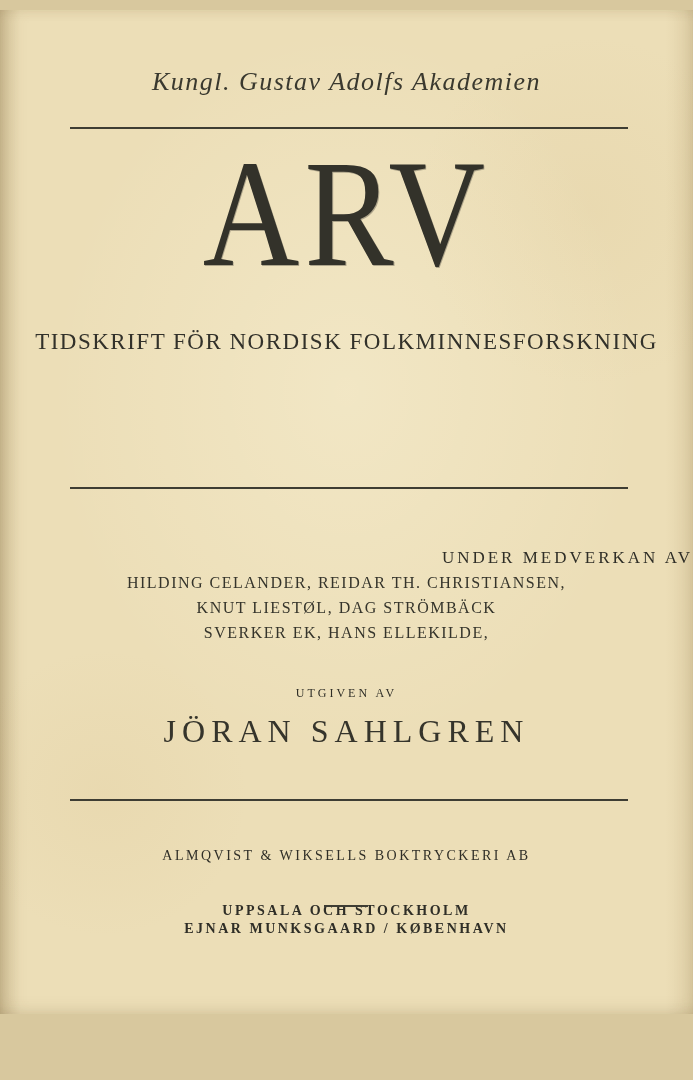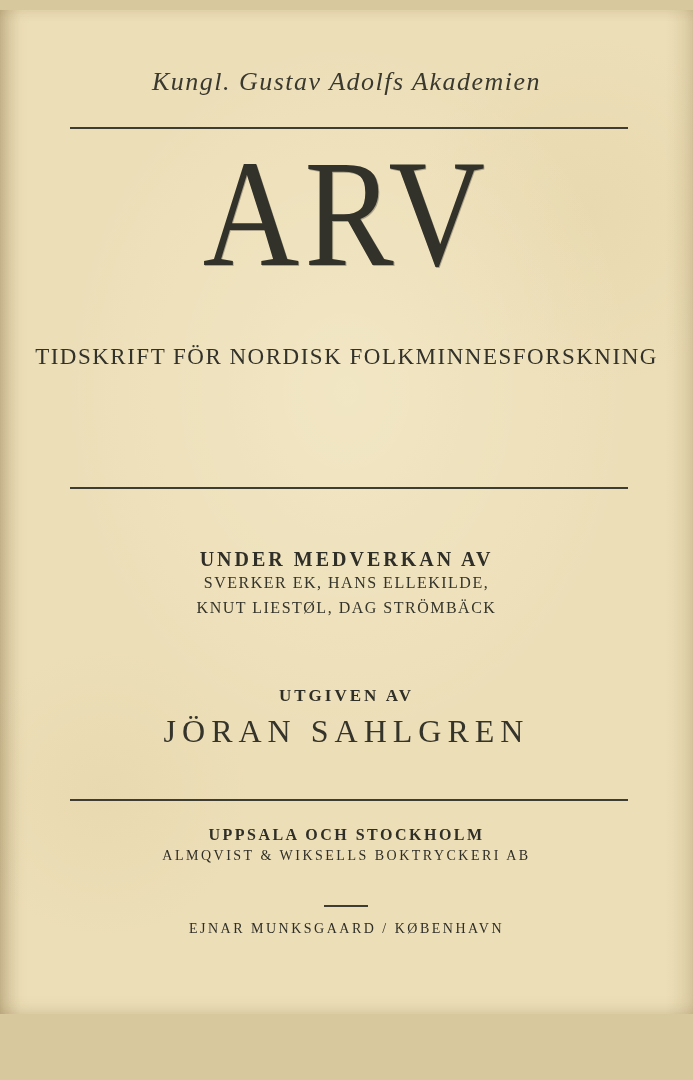--- a/index.html
+++ b/index.html
@@ -51,87 +51,88 @@
   .logo {
     top: 128px;
     font-size: 152px;
     line-height: 1;
     letter-spacing: 6px;
     transform: scaleX(0.88);
     color: #33322a;
     text-shadow: 1px 1px 0 rgba(51, 50, 42, 0.35);
   }
   .subtitle {
-    top: 334px;
+    top: 319px;
     font-size: 23px;
     letter-spacing: 1.5px;
     color: #32312a;
   }
   .series-note {
     top: 357px;
     font-size: 18px;
     letter-spacing: 0.5px;
   }
   .volume {
     top: 407px;
     font-size: 27px;
     letter-spacing: 0.5px;
   }
   .contrib-heading {
     top: 538px;
-    font-size: 20px;
-    font-weight: bold;
+    font-size: 17px;
+    font-weight: normal;
     letter-spacing: 3px;
     color: #2f2e27;
+    text-align: right;
   }
   .contrib-lines {
     top: 560px;
     font-size: 16px;
     letter-spacing: 1.5px;
     line-height: 25px;
   }
   .editor-heading {
     top: 676px;
-    font-size: 17px;
-    font-weight: bold;
+    font-size: 12px;
+    font-weight: normal;
     letter-spacing: 3px;
     color: #2f2e27;
     text-align: center;
   }
   .editor-name {
     top: 703px;
     font-size: 32px;
     letter-spacing: 6px;
   }
   .imprint-line1 {
     top: 838px;
     font-size: 14px;
     font-weight: normal;
     letter-spacing: 2.5px;
     color: #2f2e27;
   }
   .imprint-line2 {
-    top: 816px;
-    font-size: 16px;
+    top: 893px;
+    font-size: 14px;
     font-weight: bold;
     letter-spacing: 2.5px;
     color: #2f2e27;
   }
   .short-divider {
     position: absolute;
     top: 895px;
     left: 324px;
     width: 44px;
     height: 2px;
     background: #3e3d33;
   }
   .publisher {
     top: 911px;
     font-size: 14px;
-    font-weight: normal;
+    font-weight: bold;
     letter-spacing: 2.5px;
     color: #2f2e27;
   }
 </style>
 </head>
 <body>
 
 <div class="page">
 
   <div class="centered society">Kungl. Gustav Adolfs Akademien</div>
@@ -142,22 +143,23 @@
 
   <div class="centered subtitle">TIDSKRIFT FÖR NORDISK FOLKMINNESFORSKNING</div>
 
 
 
   <div class="rule" style="top:477px"></div>
 
   <div class="centered contrib-heading">UNDER MEDVERKAN AV</div>
 
   <div class="centered contrib-lines">
+    <div>HILDING CELANDER, REIDAR TH. CHRISTIANSEN,</div>
+    <div>KNUT LIESTØL, DAG STRÖMBÄCK</div>
     <div>SVERKER EK, HANS ELLEKILDE,</div>
-    <div>KNUT LIESTØL, DAG STRÖMBÄCK</div>
   </div>
 
   <div class="centered editor-heading">UTGIVEN AV</div>
 
   <div class="centered editor-name">JÖRAN SAHLGREN</div>
 
   <div class="rule" style="top:789px"></div>
 
   <div class="centered imprint-line1">ALMQVIST &amp; WIKSELLS BOKTRYCKERI AB</div>
 

